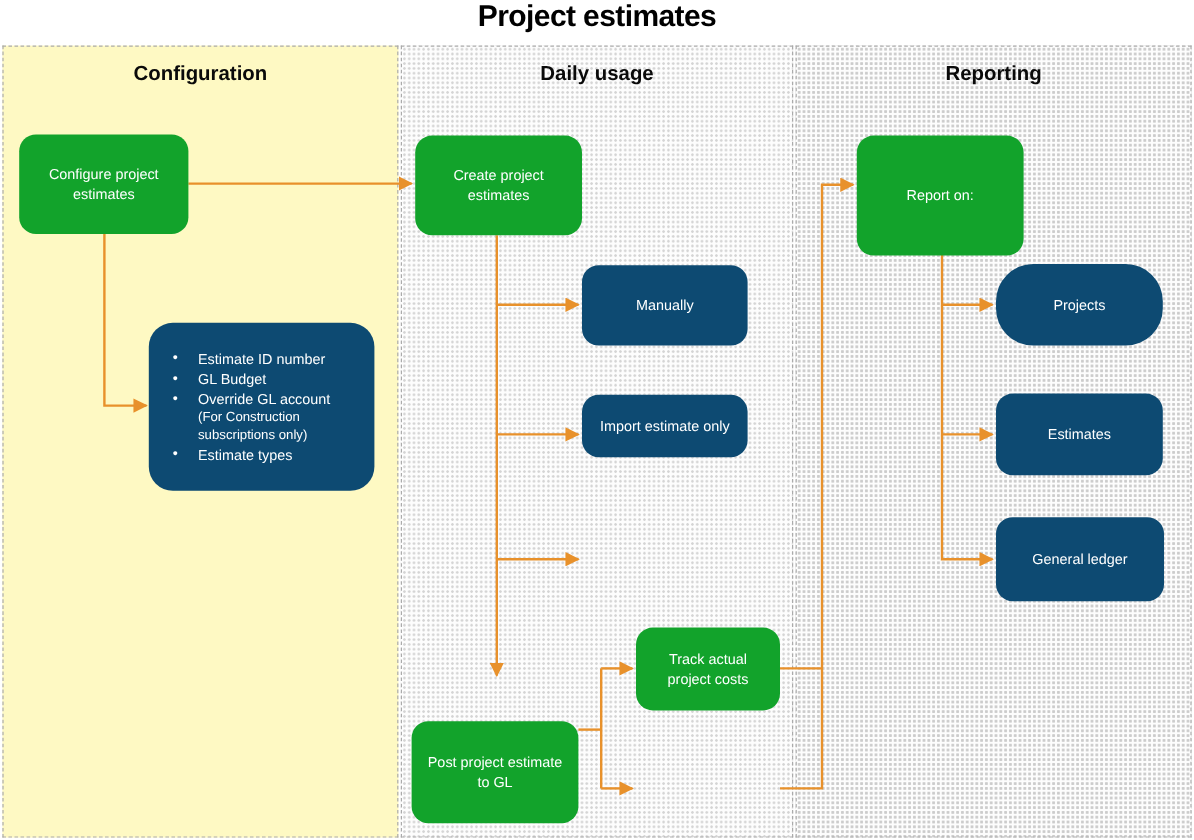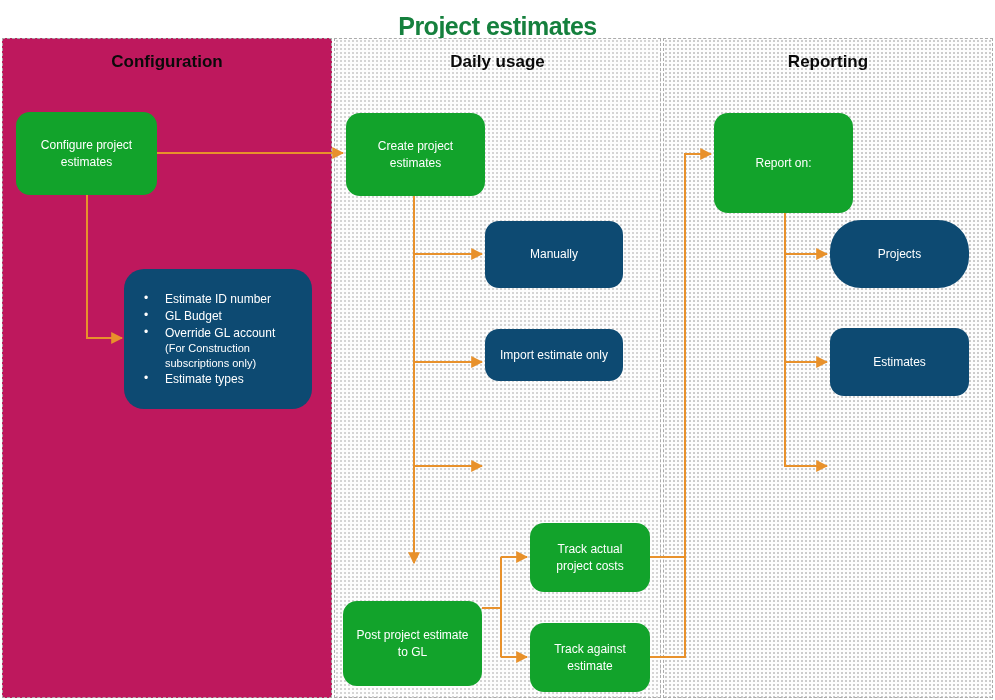--- a/index.html
+++ b/index.html
@@ -1,23 +1,23 @@
 <!DOCTYPE html>
 <html><head>
 <meta charset="utf-8">
 <style>
   * { margin:0; padding:0; box-sizing:border-box; }
   html,body { width:995px; height:700px; background:#ffffff;
     font-family:"Liberation Sans", sans-serif; }
   #stage { position:relative; width:995px; height:700px; overflow:hidden; background:#fff; }
 
-  .page-title { position:absolute; top:12px; left:0; width:995px; text-align:center;
-    font-size:25px; font-weight:800; color:#15803d; letter-spacing:-0.5px; }
+  .page-title { position:absolute; top:0; left:0; width:995px; text-align:center;
+    font-size:25px; font-weight:800; color:#000000; letter-spacing:-0.5px; }
 
-  .lane { position:absolute; top:38px; height:660px; border:1px dashed #ababab; background:#be185d; }
+  .lane { position:absolute; top:38px; height:660px; border:1px dashed #ababab; background:#fef9c3; }
   .lane.dots { background-color:#fdfdfd;
     background-image:radial-gradient(#d4d4d4 1px, rgba(0,0,0,0) 1.2px);
     background-size:4px 4px; }
   #lane-configuration { left:2px;   width:330px; }
   #lane-daily-usage   { left:334px; width:327px; }
   #lane-reporting     { left:663px; width:330px; background-size:4px 4px;
     background-image:radial-gradient(#cccccc 1.1px, rgba(0,0,0,0) 1.3px); }
   .lane-header { margin-top:13px; text-align:center; font-size:17px; font-weight:bold; color:#0a0a0a; }
 
   svg.connectors { position:absolute; left:0; top:0; z-index:1; pointer-events:none; }
@@ -99,18 +99,18 @@
       <li><span>Override GL account</span><span class="note">(For Construction subscriptions only)</span></li>
       <li><span>Estimate types</span></li>
     </ul>
   </div>
 
   <div class="node green" id="node-create">Create project estimates</div>
   <div class="node blue" id="node-manually">Manually</div>
   <div class="node blue" id="node-import-estimate">Import estimate only</div>
   <div class="node green" id="node-post-gl">Post project estimate to GL</div>
   <div class="node green" id="node-track-actual">Track actual project costs</div>
-  <div class="node green" id="node-track-against">Track against estimate</div>
   <div class="node green" id="node-report-on">Report on:</div>
   <div class="node blue" id="node-projects">Projects</div>
   <div class="node blue" id="node-estimates">Estimates</div>
+  <div class="node blue" id="node-general-ledger">General ledger</div>
 
 </div>
 
 </body></html>

